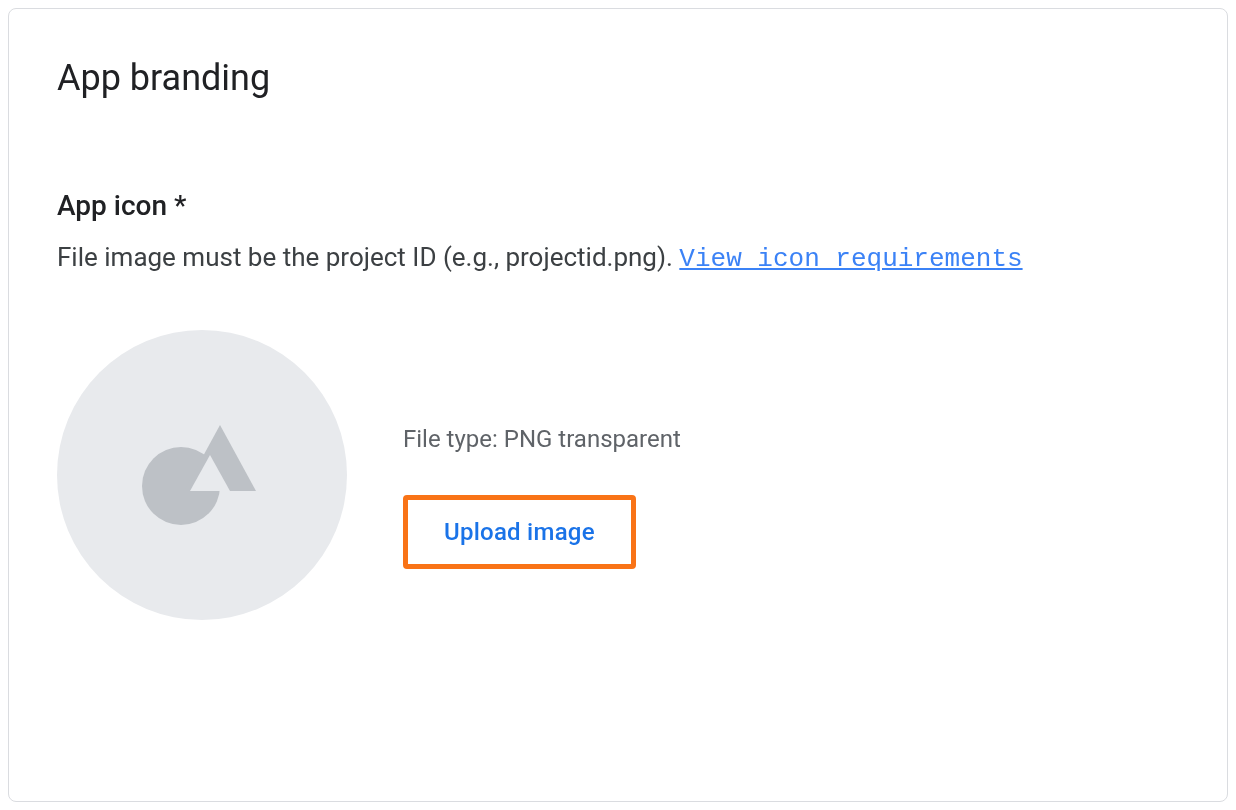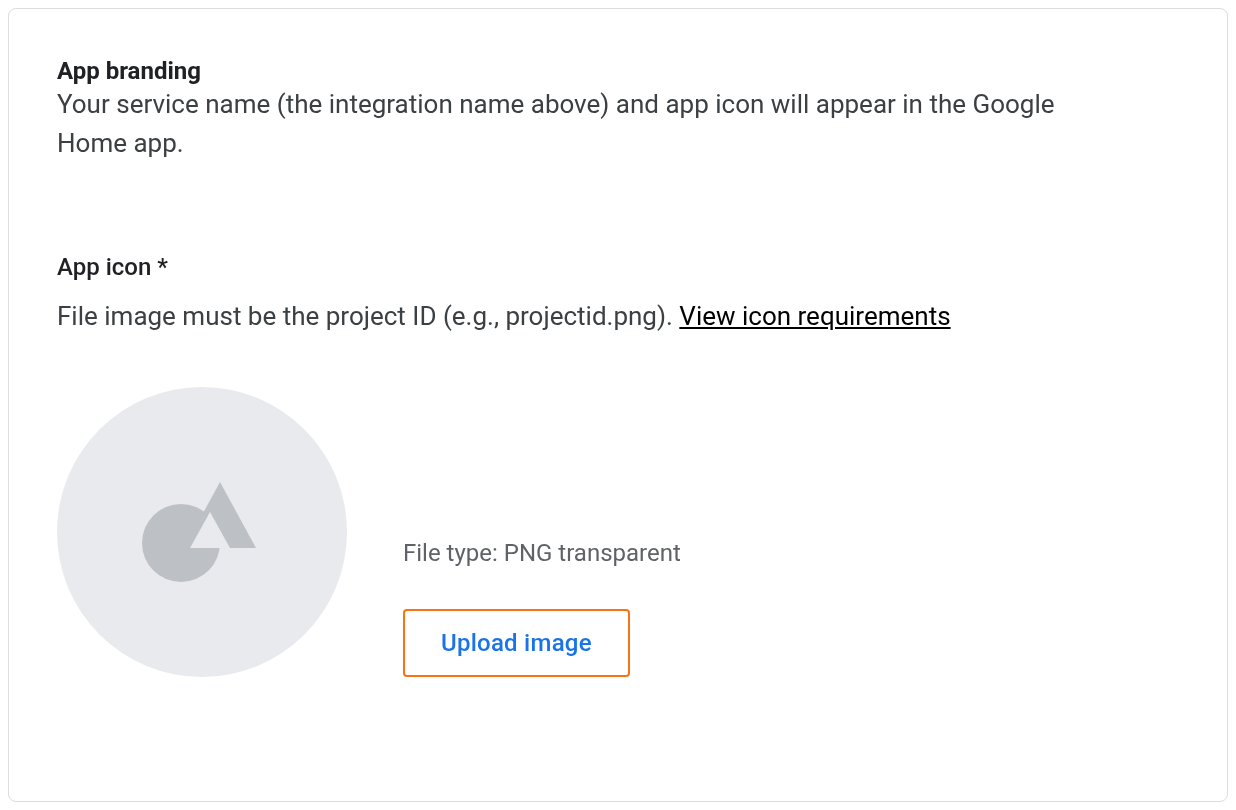--- a/index.html
+++ b/index.html
@@ -14,54 +14,56 @@
     }
     .card {
       border: 1px solid #dadce0;
       border-radius: 8px;
       padding: 48px 48px 40px 48px;
       width: 1220px;
       height: 794px;
       position: relative;
     }
     .section-title {
-      font-size: 24px;
-      font-weight: 700;
+      font-size: 36px;
+      font-weight: 400;
       color: #202124;
       letter-spacing: 0;
+      margin-bottom: 24px;
     }
     .section-description {
       font-size: 26px;
       font-weight: 400;
       color: #3c4043;
       line-height: 1.5;
       max-width: 1050px;
     }
     .field-block {
       margin-top: 90px;
     }
     .field-label {
-      font-size: 24px;
+      font-size: 28px;
       font-weight: 500;
       color: #202124;
       margin-bottom: 20px;
     }
     .field-hint {
       font-size: 26px;
       font-weight: 400;
       color: #3c4043;
     }
     .field-hint a {
-      color: #000000;
+      color: #3b82f6;
       text-decoration: underline;
       cursor: pointer;
+      font-family: Liberation Mono, monospace;
     }
     .upload-row {
       display: flex;
-      align-items: flex-end;
+      align-items: center;
       margin-top: 56px;
       gap: 56px;
     }
     .icon-placeholder {
       width: 290px;
       height: 290px;
       border-radius: 50%;
       background: #e8eaed;
       position: relative;
       flex-shrink: 0;
@@ -108,38 +110,37 @@
     }
     .file-spec {
       font-size: 24px;
       color: #5f6368;
       line-height: 1.5;
       margin-bottom: 2px;
     }
     .upload-button {
       margin-top: 36px;
       display: inline-block;
-      border: 2px solid #f97316;
+      border: 5px solid #f97316;
       border-radius: 4px;
       background: #fff;
       color: #1a73e8;
       font-size: 24px;
       font-weight: 500;
       font-family: inherit;
       padding: 18px 36px;
       cursor: pointer;
       letter-spacing: 0.25px;
     }
   </style>
 </head>
 <body>
 
 <div class="card">
   <h2 class="section-title">App branding</h2>
-  <p class="section-description">Your service name (the integration name above) and app icon will appear in the Google Home app.</p>
 
   <div class="field-block">
     <div class="field-label">App icon *</div>
     <div class="field-hint">
       <span>File image must be the project ID (e.g., projectid.png). </span><a>View icon requirements</a>
     </div>
 
     <div class="upload-row">
       <div class="icon-placeholder">
         <div class="placeholder-shapes">

